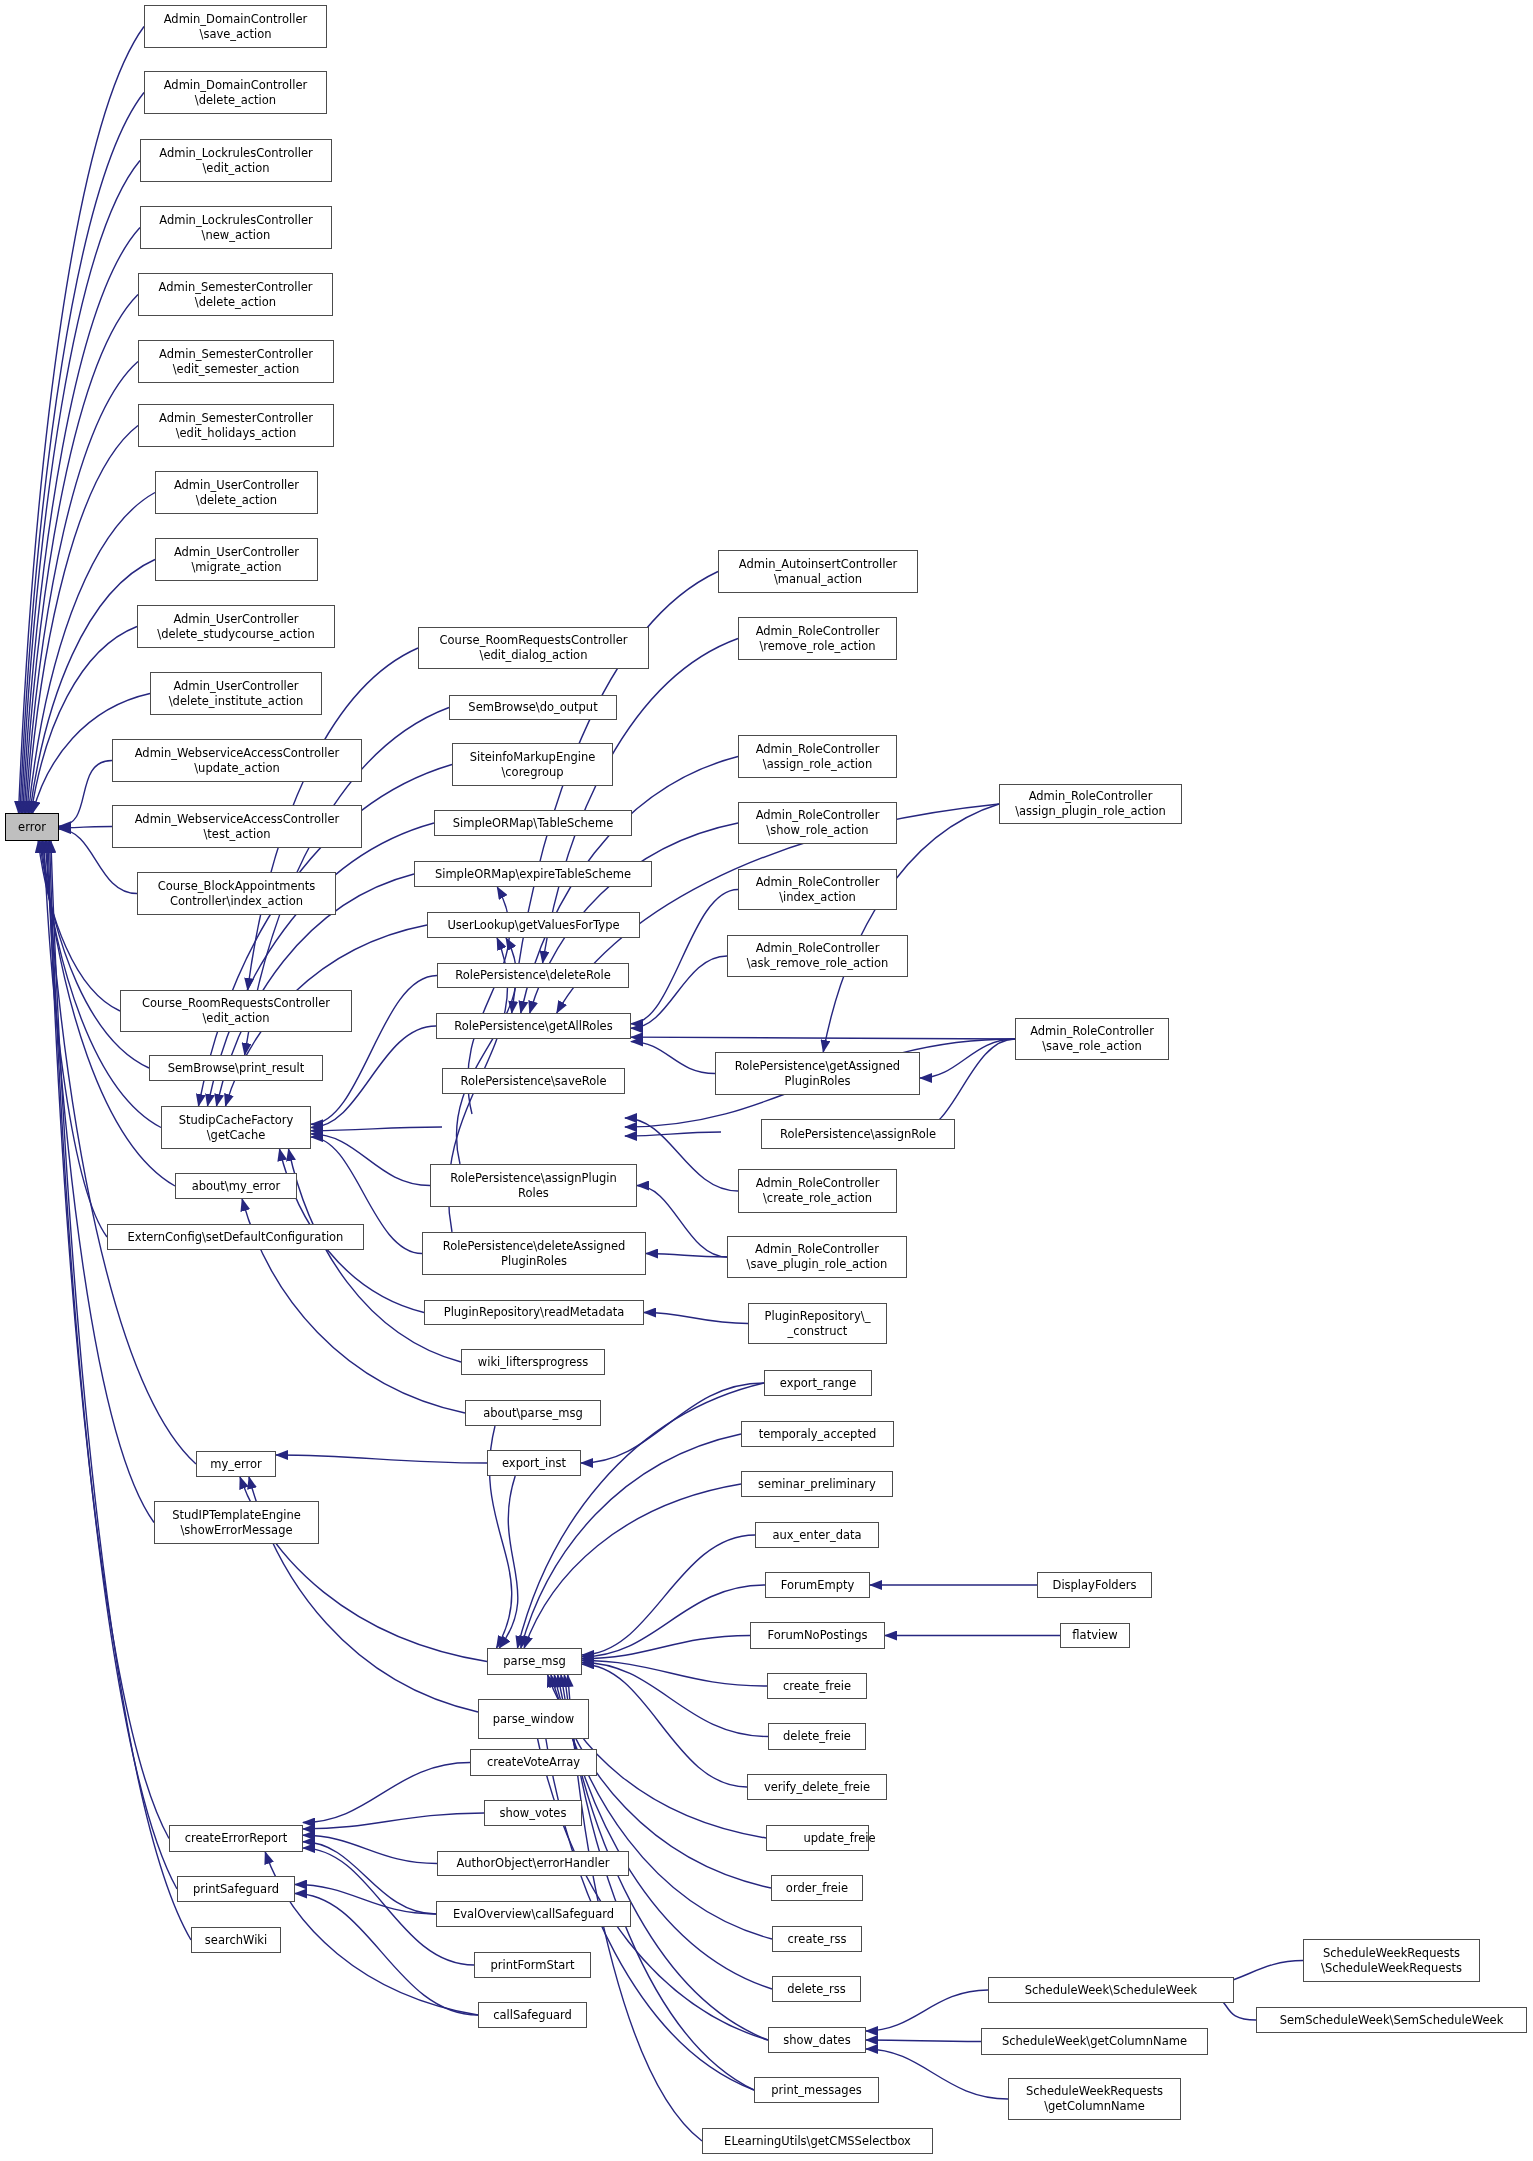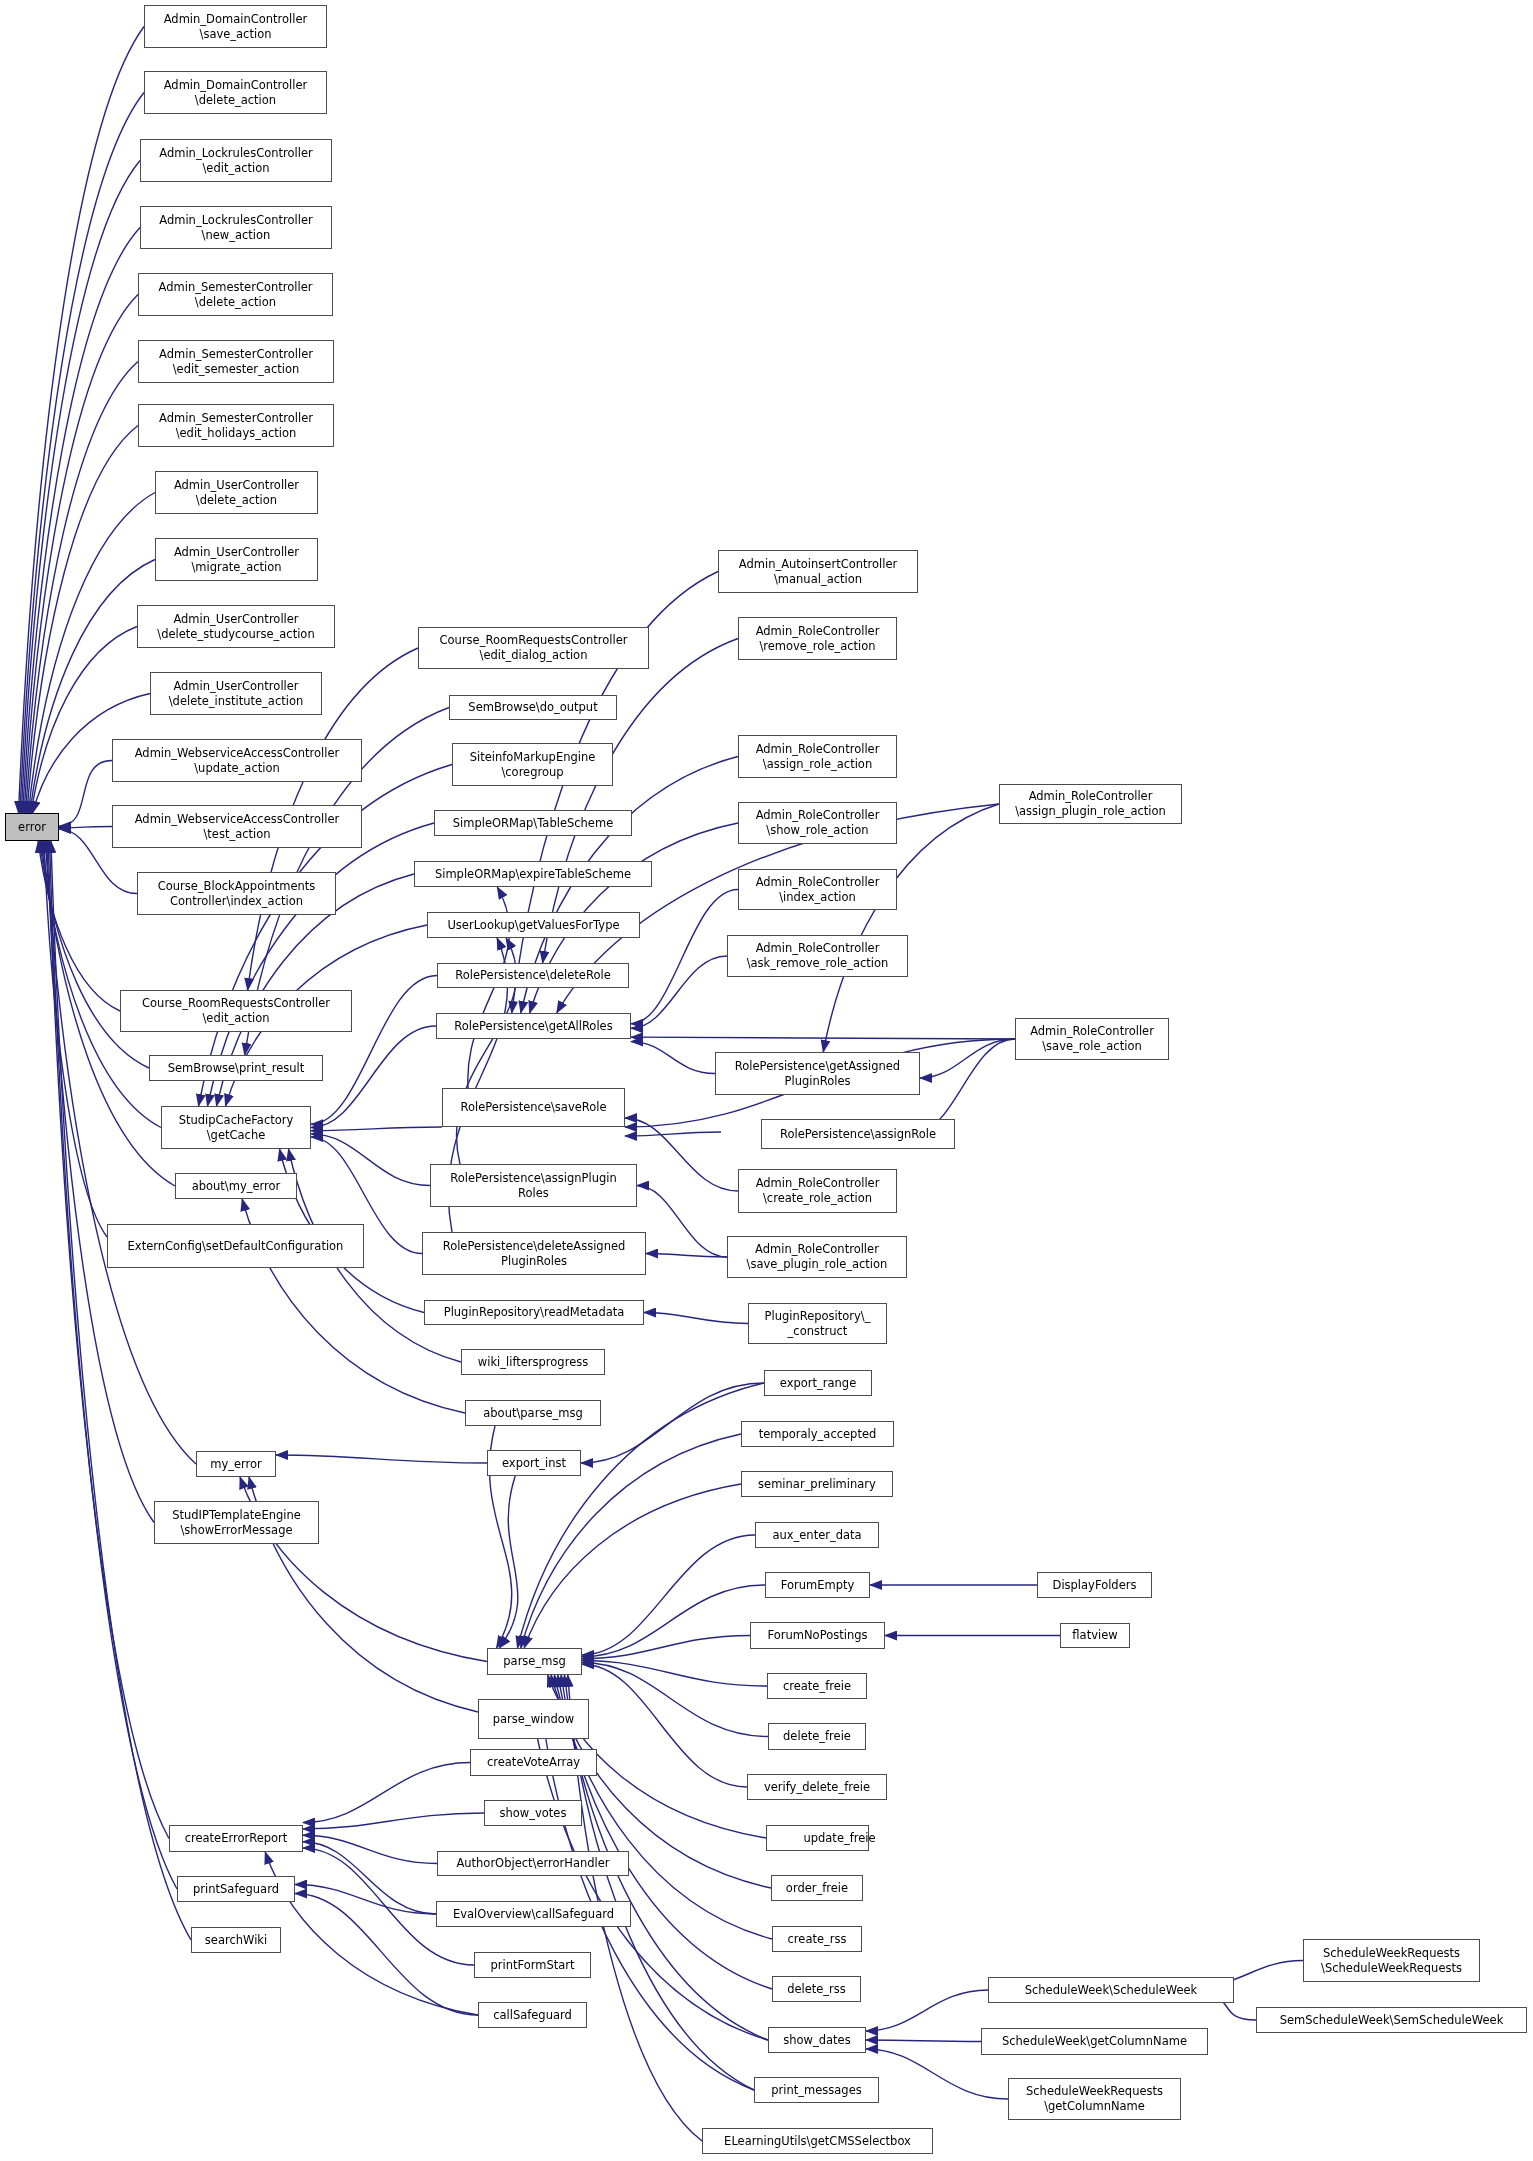--- a/index.html
+++ b/index.html
@@ -170,38 +170,38 @@
     <div class="node" style="left: 112px; top: 805px; width: 250px; height: 43px;">Admin_WebserviceAccessController
 \test_action</div>
     <div class="node" style="left: 137px; top: 872px; width: 199px; height: 43px;">Course_BlockAppointments
 Controller\index_action</div>
     <div class="node" style="left: 120px; top: 990px; width: 232px; height: 42px;">Course_RoomRequestsController
 \edit_action</div>
     <div class="node" style="left: 149px; top: 1055px; width: 174px; height: 26px;">SemBrowse\print_result</div>
     <div class="node" style="left: 161px; top: 1106px; width: 150px; height: 43px;">StudipCacheFactory
 \getCache</div>
     <div class="node" style="left: 175px; top: 1173px; width: 122px; height: 26px;">about\my_error</div>
-    <div class="node" style="left: 107px; top: 1224px; width: 257px; height: 44px;">ExternConfig\setDefaultConfiguration</div>
+    <div class="node" style="left: 107px; top: 1224px; width: 257px; height: 26px;">ExternConfig\setDefaultConfiguration</div>
     <div class="node" style="left: 196px; top: 1451px; width: 80px; height: 26px;">my_error</div>
     <div class="node" style="left: 154px; top: 1501px; width: 165px; height: 43px;">StudIPTemplateEngine
 \showErrorMessage</div>
     <div class="node" style="left: 169px; top: 1825px; width: 134px; height: 27px;">createErrorReport</div>
     <div class="node" style="left: 177px; top: 1876px; width: 118px; height: 26px;">printSafeguard</div>
     <div class="node" style="left: 191px; top: 1927px; width: 90px; height: 26px;">searchWiki</div>
     <div class="node" style="left: 418px; top: 627px; width: 231px; height: 42px;">Course_RoomRequestsController
 \edit_dialog_action</div>
     <div class="node" style="left: 449px; top: 695px; width: 168px; height: 25px;">SemBrowse\do_output</div>
     <div class="node" style="left: 452px; top: 743px; width: 161px; height: 43px;">SiteinfoMarkupEngine
 \coregroup</div>
     <div class="node" style="left: 434px; top: 810px; width: 198px; height: 26px;">SimpleORMap\TableScheme</div>
     <div class="node" style="left: 414px; top: 861px; width: 238px; height: 26px;">SimpleORMap\expireTableScheme</div>
     <div class="node" style="left: 427px; top: 912px; width: 213px; height: 26px;">UserLookup\getValuesForType</div>
     <div class="node" style="left: 437px; top: 963px; width: 192px; height: 25px;">RolePersistence\deleteRole</div>
     <div class="node" style="left: 436px; top: 1013px; width: 195px; height: 26px;">RolePersistence\getAllRoles</div>
-    <div class="node" style="left: 442px; top: 1068px; width: 183px; height: 39px; margin-top: 20px;">RolePersistence\saveRole</div>
+    <div class="node" style="left: 442px; top: 1068px; width: 183px; height: 26px;">RolePersistence\saveRole</div>
     <div class="node" style="left: 430px; top: 1164px; width: 207px; height: 43px;">RolePersistence\assignPlugin
 Roles</div>
     <div class="node" style="left: 422px; top: 1232px; width: 224px; height: 43px;">RolePersistence\deleteAssigned
 PluginRoles</div>
     <div class="node" style="left: 424px; top: 1300px; width: 220px; height: 25px;">PluginRepository\readMetadata</div>
     <div class="node" style="left: 461px; top: 1349px; width: 144px; height: 26px;">wiki_liftersprogress</div>
     <div class="node" style="left: 465px; top: 1400px; width: 136px; height: 26px;">about\parse_msg</div>
     <div class="node" style="left: 487px; top: 1450px; width: 94px; height: 26px;">export_inst</div>
     <div class="node" style="left: 487px; top: 1648px; width: 95px; height: 27px;">parse_msg</div>
     <div class="node" style="left: 478px; top: 1699px; width: 111px; height: 40px;">parse_window</div>

